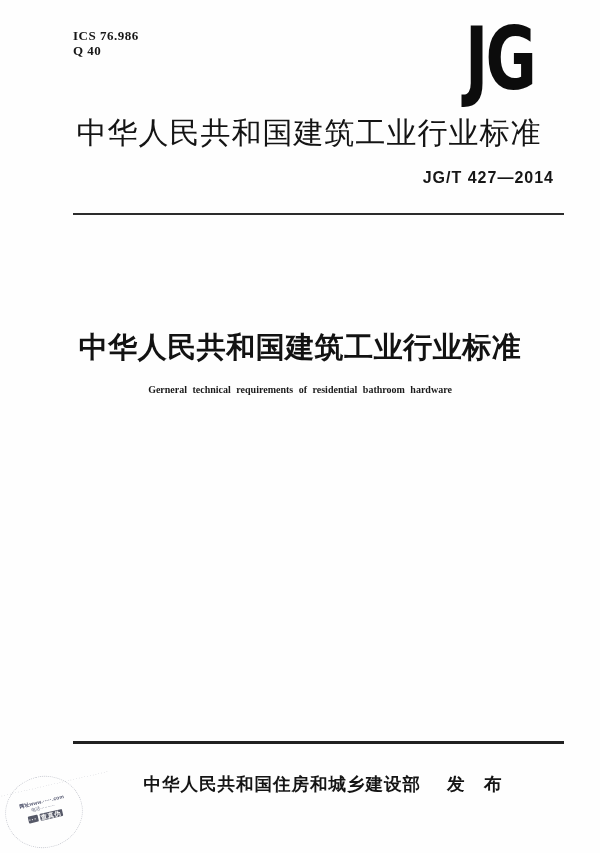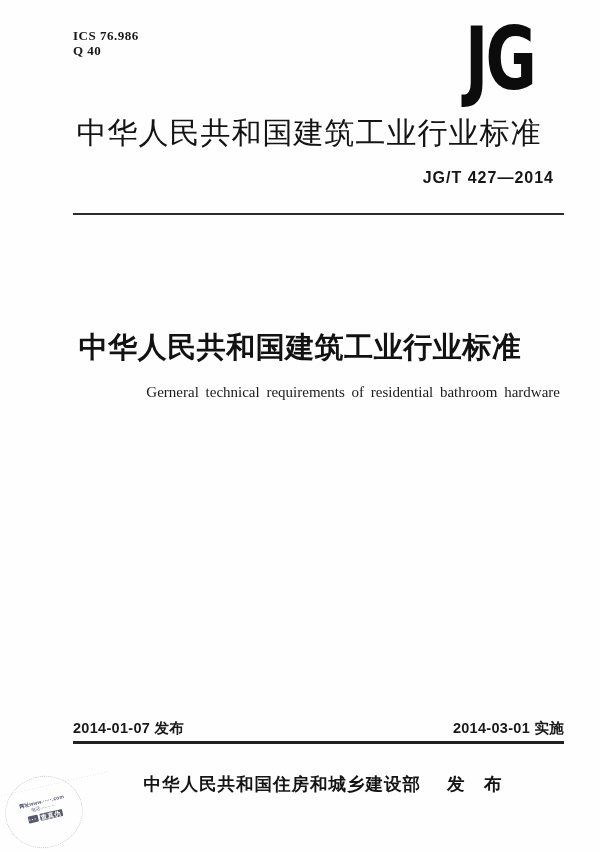--- a/index.html
+++ b/index.html
@@ -38,23 +38,23 @@
   .rule{position:absolute;left:73px;width:491px;background:#2c2c2c;}
   .rule-top{top:213px;height:2px;}
   .rule-bottom{top:741px;height:3px;background:#212121;}
   .title-zh{
     position:absolute;left:40px;top:328px;width:520px;
     text-align:center;font-size:29px;font-weight:bold;
     letter-spacing:0.5px;color:#121212;white-space:nowrap;
   }
   .title-en{
     position:absolute;left:40px;top:384px;width:520px;
-    text-align:right;
+    text-align:center;
     font-family:"Liberation Serif","DejaVu Serif",serif;
-    font-size:15px;font-weight:normal;word-spacing:3px;
+    font-size:10px;font-weight:bold;word-spacing:3px;
     color:#1a1a1a;
   }
   .dates-row{
     position:absolute;left:73px;top:719px;width:491px;
     display:flex;justify-content:space-between;
     font-size:14.5px;font-weight:600;letter-spacing:0.3px;
     color:#1a1a1a;
   }
   .publisher-row{
     position:absolute;left:0;top:772px;width:600px;
@@ -95,24 +95,20 @@
   <div class="class-title">中华人民共和国建筑工业行业标准</div>
 
   <div class="std-number">JG/T 427—2014</div>
 
   <div class="rule rule-top"></div>
 
   <div class="title-zh">中华人民共和国建筑工业行业标准</div>
 
   <div class="title-en">Gerneral technical requirements of residential bathroom hardware</div>
 
-  <div class="dates-row">
-    <span>2014-01-07 发布</span>
-    <span>2014-03-01 实施</span>
-  </div>
 
   <div class="rule rule-bottom"></div>
 
   <div class="publisher-row"><span>中华人民共和国住房和城乡建设部</span><span class="gap"></span><span>发　布</span></div>
 
   <div class="stamp">
     <div class="stamp-arc">·······································</div>
     <div class="stamp-line1">网址www.·····.com</div>
     <div class="stamp-line2">电话··········</div>
     <div class="stamp-line3"><span>···</span><span>查真伪</span></div>

